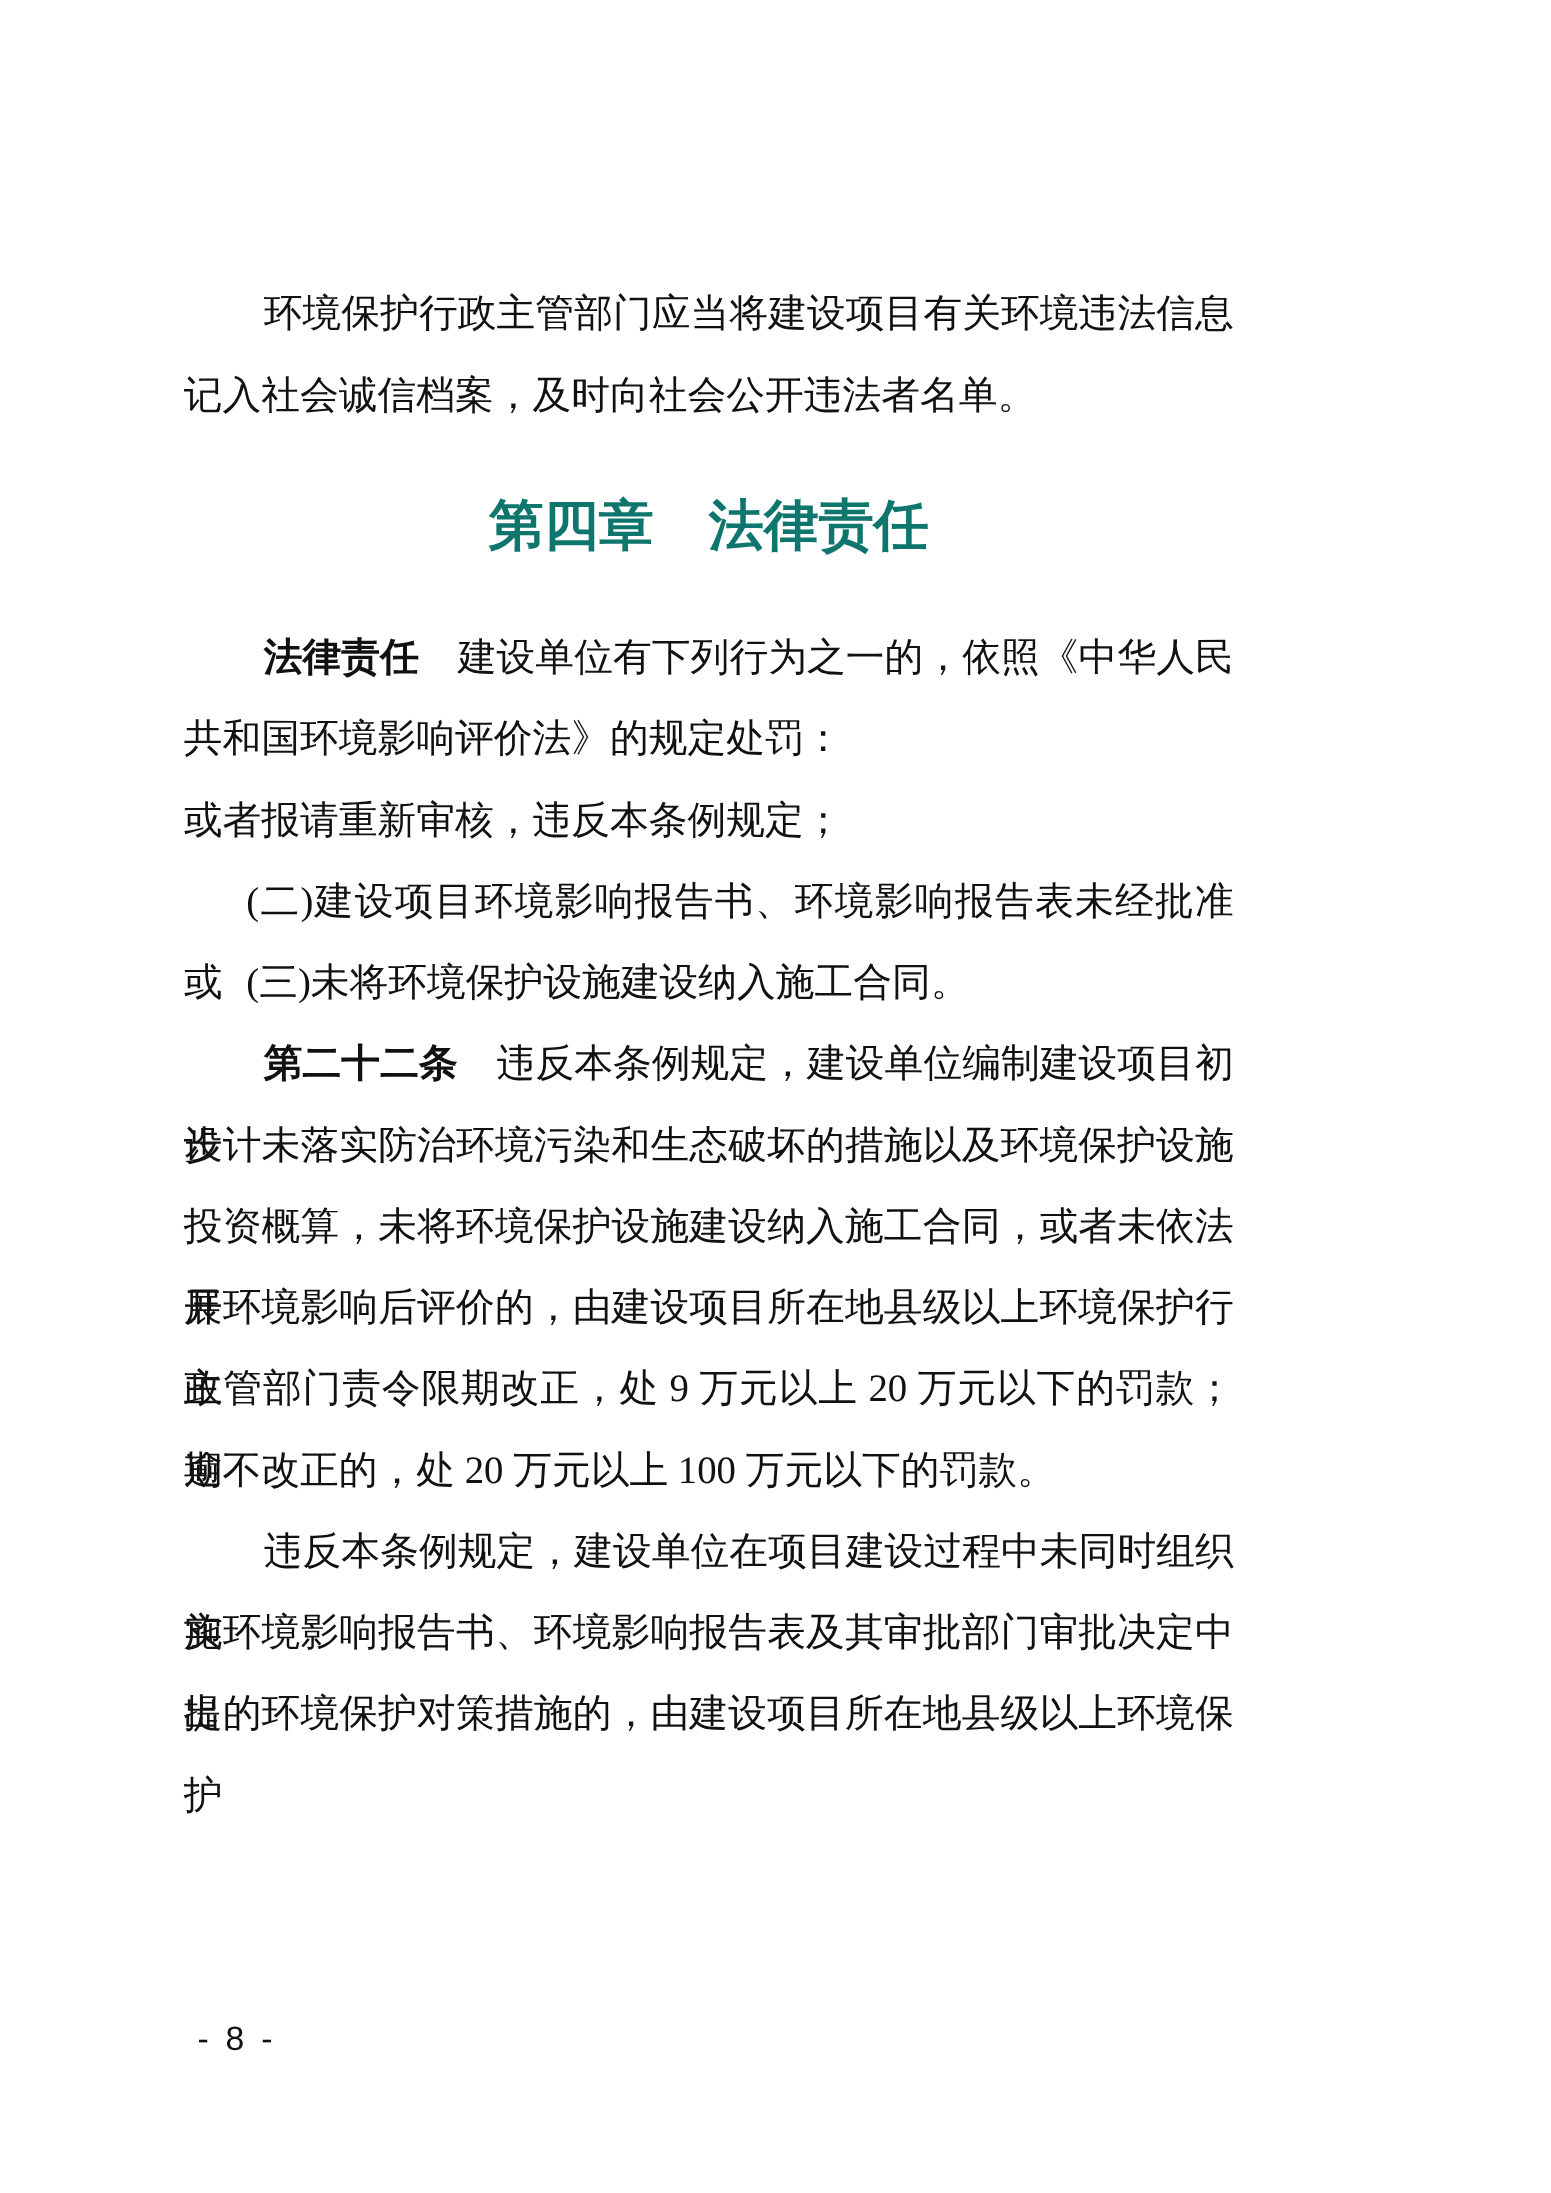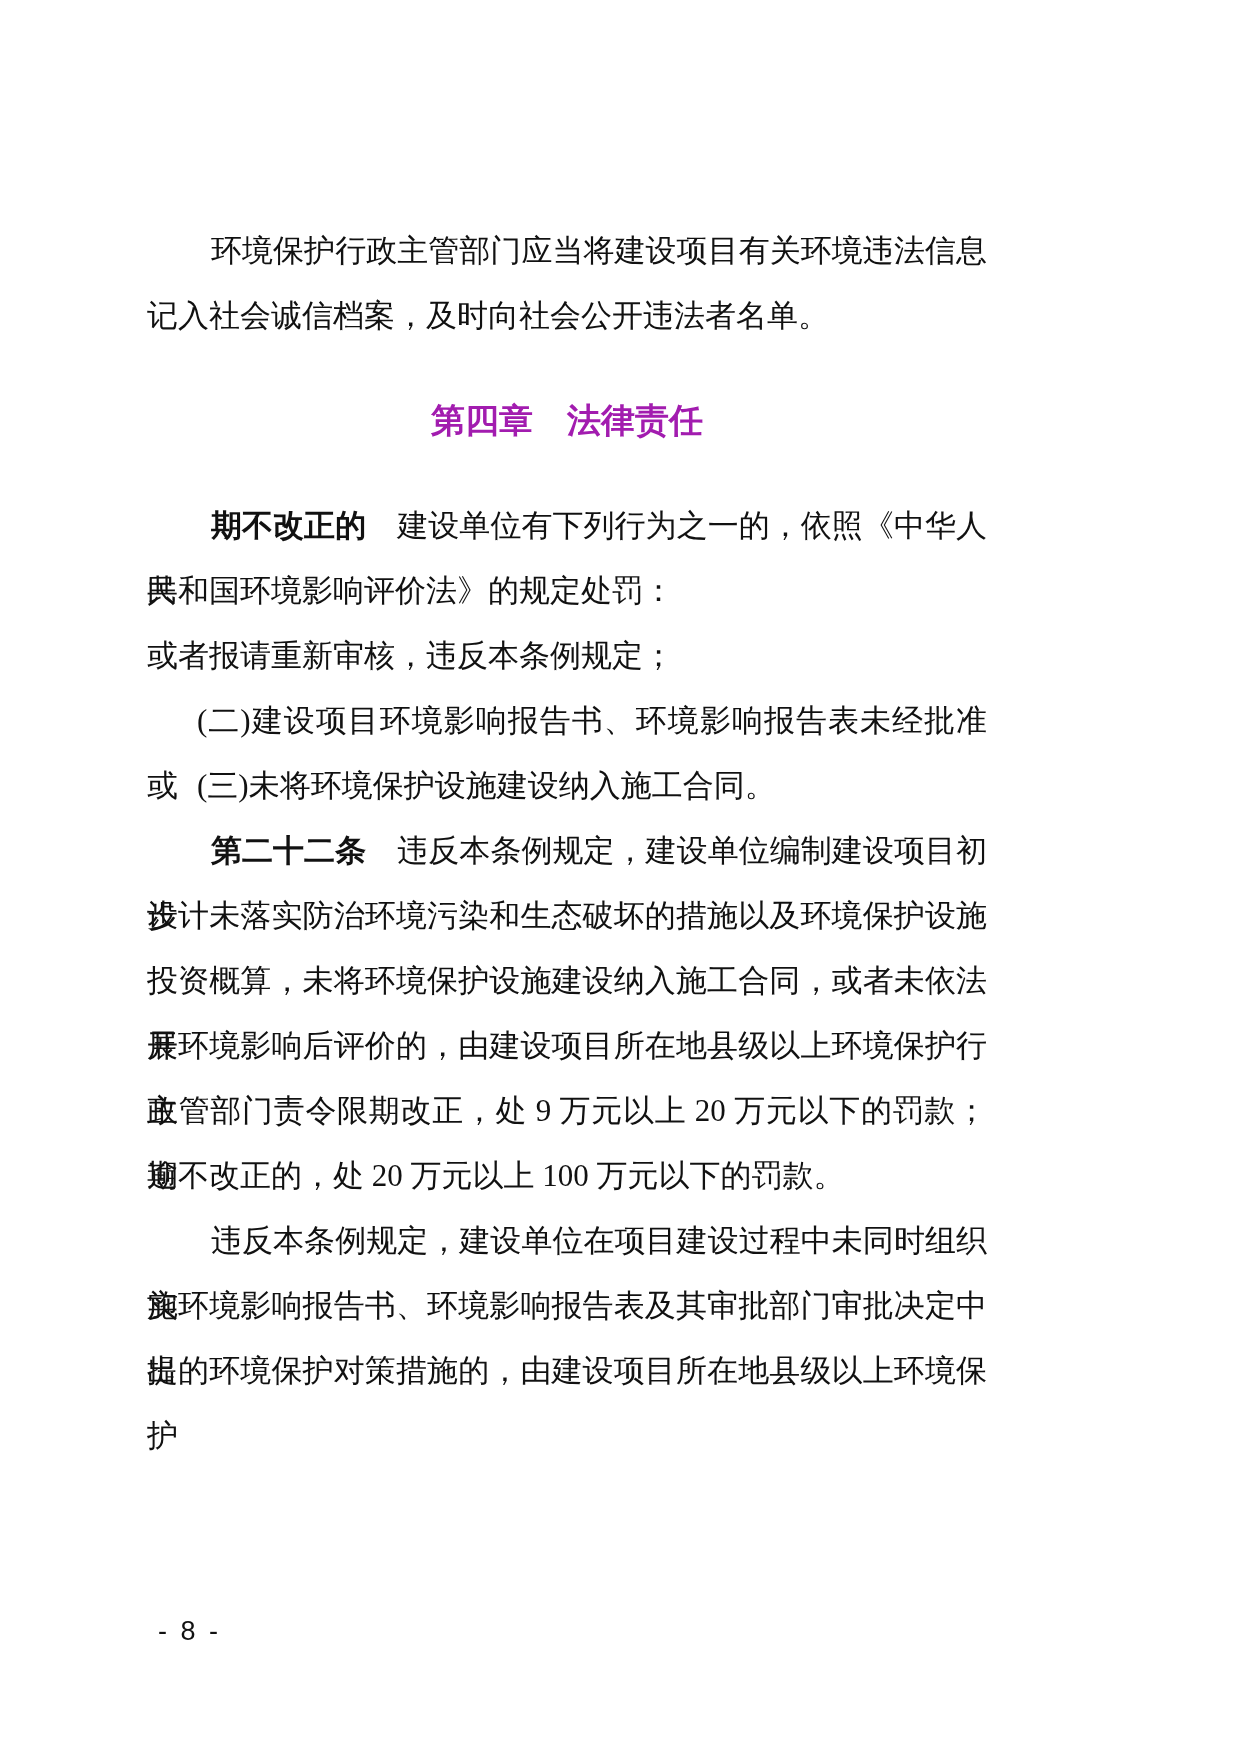--- a/index.html
+++ b/index.html
@@ -46,22 +46,22 @@
     font-style: normal;
   }
   .chapter-heading {
     height: 65px;
     line-height: 65px;
     margin: 40px 0;
     text-align: left;
     text-align-last: center;
     font-family: "Liberation Sans", "DejaVu Sans", sans-serif;
     font-weight: 700;
-    font-size: 34px;
-    color: #a21caf;
+    font-size: 44px;
+    color: #0f766e;
   }
   .page-number {
     position: absolute;
     left: 158px;
     top: 1616px;
     font-family: "Liberation Sans", "DejaVu Sans", sans-serif;
     font-size: 27px;
     letter-spacing: 3px;
     color: #111111;
   }
@@ -70,21 +70,21 @@
 <body>
 
 <div class="page">
   <div class="text-column">
 
     <div class="line indent justify">环境保护行政主管部门应当将建设项目有关环境违法信息</div>
     <div class="line">记入社会诚信档案，及时向社会公开违法者名单。</div>
 
     <div class="chapter-heading">第四章　法律责任</div>
 
-    <div class="line indent justify"><b class="art">期不改正的</b><span>　建设单位有下列行为之一的，依照《中华人民</span></div>
+    <div class="line indent justify"><b class="art">法律责任</b><span>　建设单位有下列行为之一的，依照《中华人民</span></div>
     <div class="line">共和国环境影响评价法》的规定处罚：</div>
 
     <div class="line">或者报请重新审核，违反本条例规定；</div>
 
     <div class="line indent-sm justify">(二)建设项目环境影响报告书、环境影响报告表未经批准或</div>
 
     <div class="line indent-sm">(三)未将环境保护设施建设纳入施工合同。</div>
 
     <div class="line indent justify"><b class="art">第二十二条</b><span>　违反本条例规定，建设单位编制建设项目初步</span></div>
     <div class="line justify">设计未落实防治环境污染和生态破坏的措施以及环境保护设施</div>

